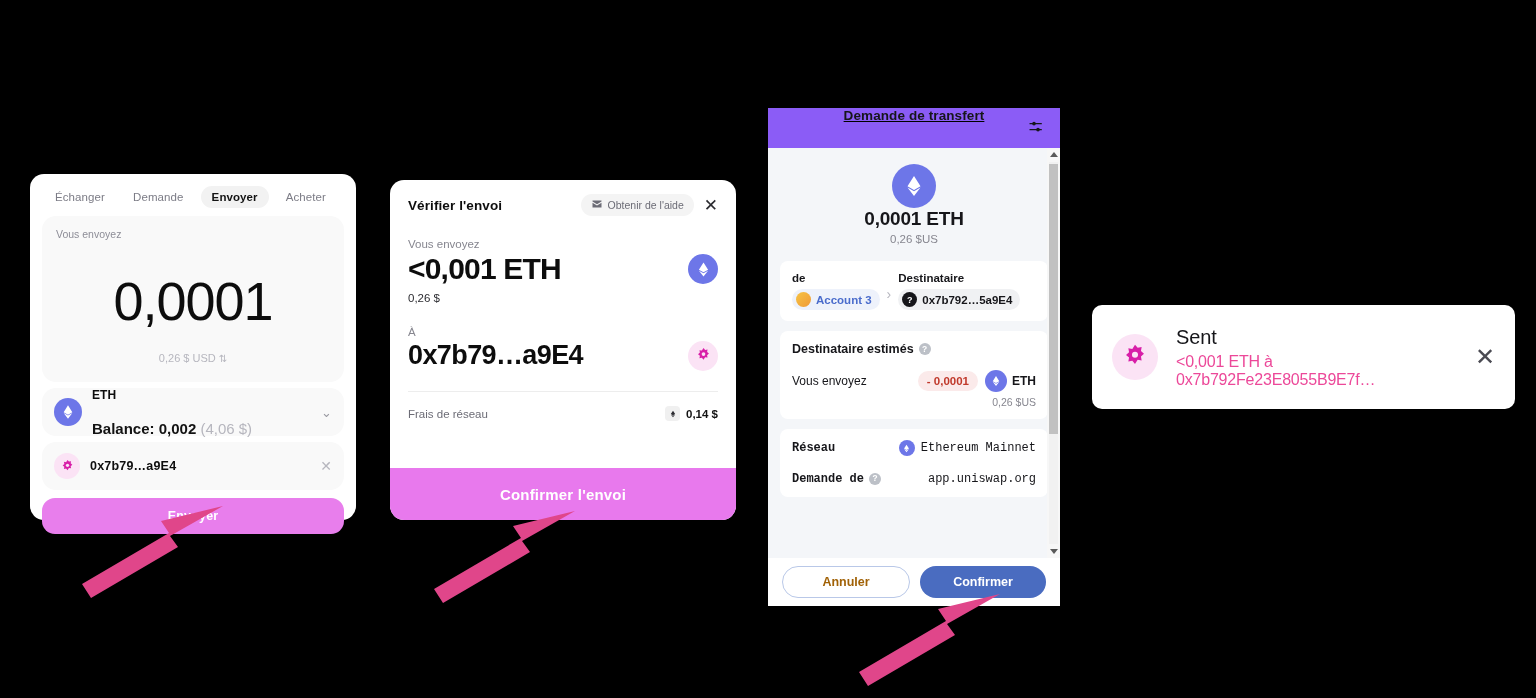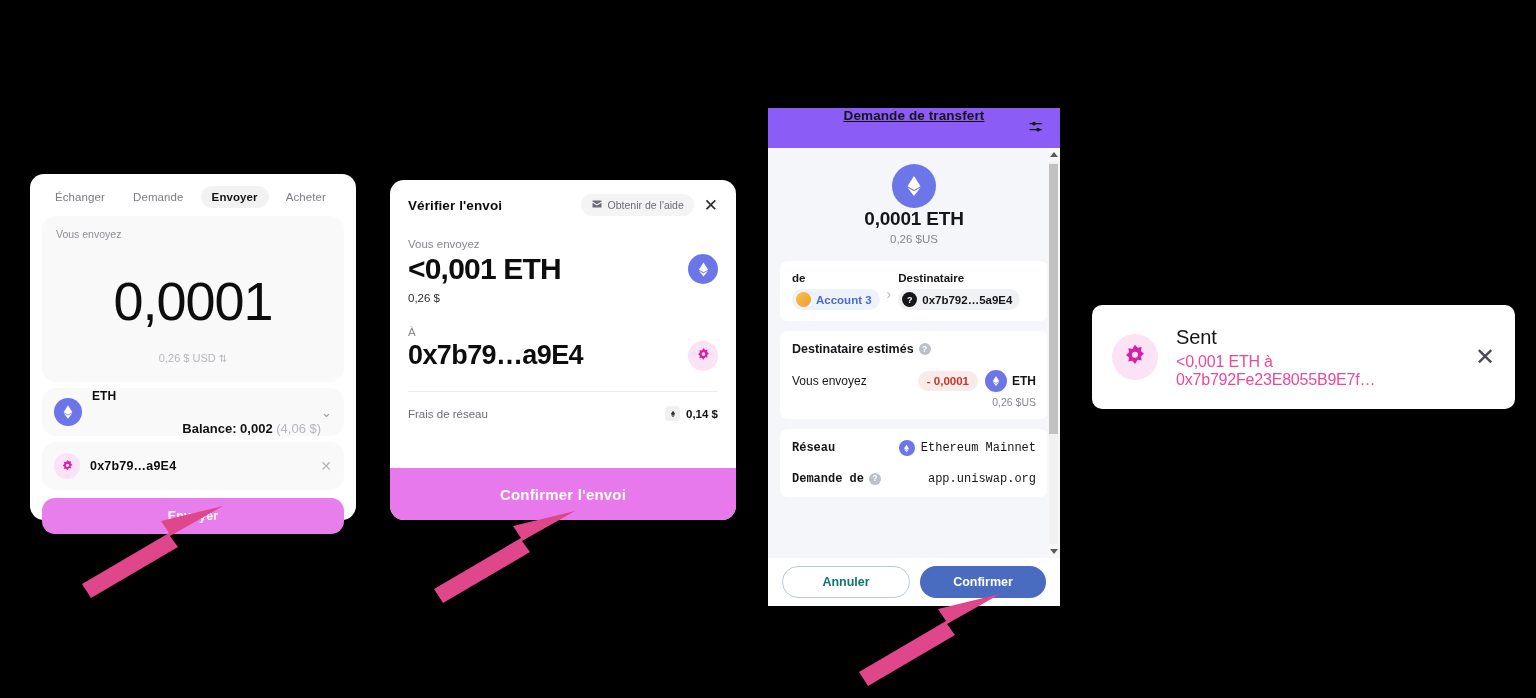--- a/index.html
+++ b/index.html
@@ -39,21 +39,21 @@
   .uni-usd {
     text-align: center; font-size: 11px; color: #b6b6be; margin-top: -6px;
   }
   .uni-usd .swapglyph { font-size: 10px; margin-left: 3px; }
   .uni-row {
     background: #f9f9f9; border-radius: 14px; margin-top: 6px;
     display: flex; align-items: center; padding: 9px 12px; height: 48px;
   }
   .uni-row-mid { flex: 1; margin-left: 10px; }
   .uni-token-name { font-size: 12px; color: #0d0d0d; font-weight: bold; letter-spacing: .1px; }
-  .uni-token-bal { font-size: 13px; color: #131313; font-weight: bold; margin-top: 18px; text-align: right; }
+  .uni-token-bal { font-size: 15px; color: #131313; font-weight: bold; margin-top: 18px; }
   .uni-token-bal .muted { color: #b6b6be; font-weight: normal; }
   .uni-addr { font-size: 12.5px; color: #0d0d0d; font-weight: bold; letter-spacing: .2px; }
   .chev { color: #9a9aa2; font-size: 13px; }
   .xmark { color: #b6b6be; font-size: 14px; }
   .uni-send-btn {
     margin-top: 8px; height: 36px; border-radius: 13px;
     background: #e87eec; color: #ffffff; font-size: 12.5px; font-weight: bold;
     display: flex; align-items: center; justify-content: center; border: none;
     width: 100%; font-family: inherit; letter-spacing: .2px;
   }
@@ -179,21 +179,21 @@
   .mm-footer {
     position: absolute; left: 0; bottom: 0; width: 292px; height: 48px;
     background: #ffffff; display: flex; align-items: center; gap: 10px;
     padding: 0 14px;
   }
   .mm-btn {
     flex: 1; height: 32px; border-radius: 16px; font-size: 12.5px; font-weight: bold;
     display: flex; align-items: center; justify-content: center;
     border: none; font-family: inherit;
   }
-  .mm-btn.cancel { background: #ffffff; border: 1px solid #b9c8e8; color: #0f766e; }
+  .mm-btn.cancel { background: #ffffff; border: 1px solid #b9c8e8; color: #a16207; }
   .mm-btn.confirm { background: #4a6cc0; color: #ffffff; }
   
   .mm-scroll { position: absolute; right: 0; top: 40px; width: 13px; height: 410px; background: #f7f7f7; }
   .mm-scroll .track { position: absolute; top: 14px; bottom: 14px; left: 2px; width: 9px; background: #f1f1f1; }
   .mm-scroll .thumb { position: absolute; top: 16px; left: 2px; width: 9px; height: 270px; background: #c1c1c1; }
   .mm-scroll .arr { position: absolute; left: 3px; width: 0; height: 0; border-left: 4px solid transparent; border-right: 4px solid transparent; }
   .mm-scroll .arr.up { top: 4px; border-bottom: 5px solid #5a5a5a; }
   .mm-scroll .arr.dn { bottom: 4px; border-top: 5px solid #5a5a5a; }
 
   

